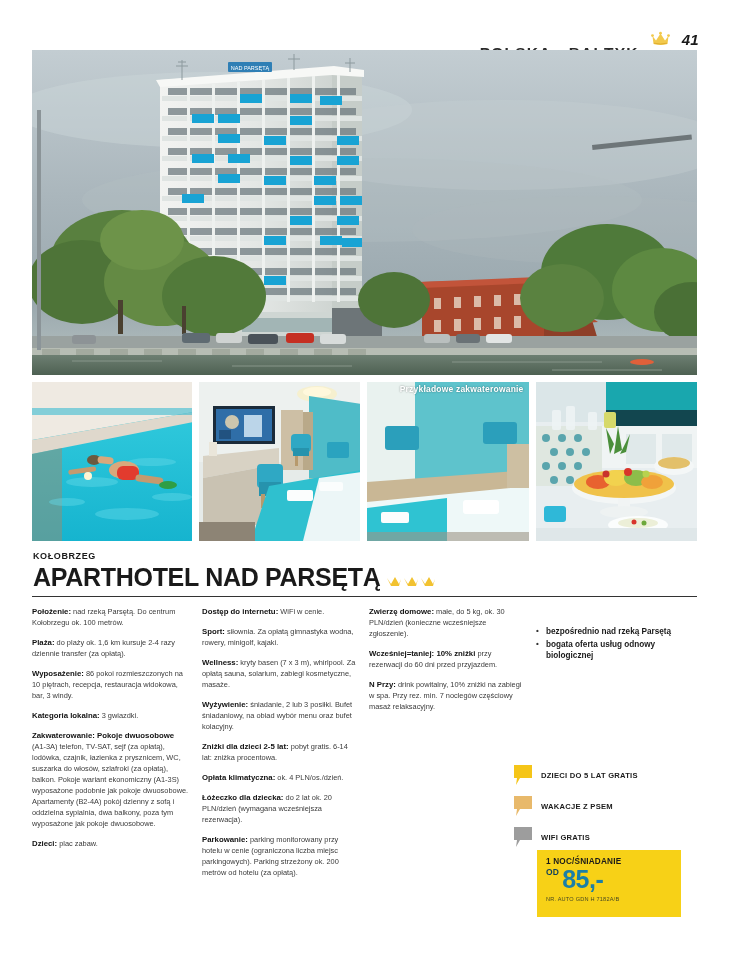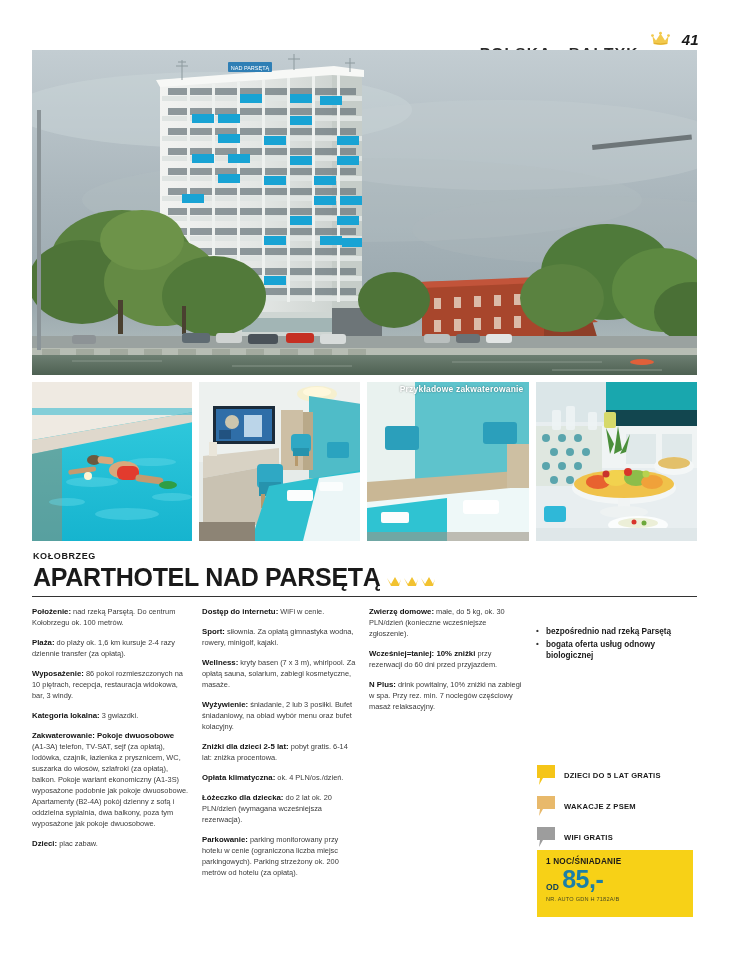--- a/index.html
+++ b/index.html
@@ -97,44 +97,44 @@
     font-size: 8.2px; line-height: 11.5px; font-weight: bold; color: #1a1a1a;
     position: relative; padding-left: 10px; margin-bottom: 1px;
   }
   .bullets li::before {
     content: "•"; position: absolute; left: 0; top: -1px;
     font-size: 8px; color: #333;
   }
 
   
   .badges {
-    position: absolute; left: 537px; top: 765px;
+    position: absolute; left: 514px; top: 765px;
     width: 165px;
   }
   .badge-row {
     display: flex; align-items: center; gap: 9px; margin-bottom: 11px;
   }
   .badge-icon { width: 18px; height: 20px; flex: 0 0 18px; }
   .badge-icon svg { display:block; }
   .badge-label {
     font-size: 7.6px; font-weight: bold; letter-spacing: .25px; color: #1a1a1a;
   }
 
   
   .price-box {
     position: absolute; left: 537px; top: 850px;
-    width: 156px; height: 67px;
+    width: 144px; height: 67px;
     background: #f7d117;
     padding: 7px 9px 5px 9px;
   }
   .price-head {
     font-size: 8.2px; font-weight: bold; color: #1a1a1a; letter-spacing: .2px;
   }
   .price-main {
-    display: flex; align-items: flex-end; gap: 3px; margin-top: 1px;
+    display: flex; align-items: flex-start; gap: 3px; margin-top: 1px;
   }
   .price-od {
     font-size: 8.5px; font-weight: bold; color: #0f3f5c; letter-spacing: .2px;
   }
   .price-amount {
     font-size: 25px; font-weight: bold; color: #1b7fa8; letter-spacing: -.5px;
     line-height: 1;
   }
   .price-code {
     font-size: 5.6px; color: #4a4a22; letter-spacing: .2px; margin-top: 4px;
@@ -573,21 +573,21 @@
       <p class="para"><b>Wyżywienie:</b><span> śniadanie, 2 lub 3 posiłki. Bufet śniadaniowy, na obiad wybór menu oraz bufet kolacyjny.</span></p>
       <p class="para"><b>Zniżki dla dzieci 2-5 lat:</b><span> pobyt gratis. 6-14 lat: zniżka procentowa.</span></p>
       <p class="para"><b>Opłata klimatyczna:</b><span> ok. 4 PLN/os./dzień.</span></p>
       <p class="para"><b>Łóżeczko dla dziecka:</b><span> do 2 lat ok. 20 PLN/dzień (wymagana wcześniejsza rezerwacja).</span></p>
       <p class="para"><b>Parkowanie:</b><span> parking monitorowany przy hotelu w cenie (ograniczona liczba miejsc parkingowych). Parking strzeżony ok. 200 metrów od hotelu (za opłatą).</span></p>
     </div>
 
     <div class="col col3">
       <p class="para"><b>Zwierzę domowe:</b><span> małe, do 5 kg, ok. 30 PLN/dzień (konieczne wcześniejsze zgłoszenie).</span></p>
       <p class="para"><b>Wcześniej=taniej: 10% zniżki</b><span> przy rezerwacji do 60 dni przed przyjazdem.</span></p>
-      <p class="para"><b>N Plus:</b><span> drink powitalny, 10% zniżki na zabiegi w spa. Przy rez. min. 7 noclegów częściowy masaż relaksacyjny.</span></p>
+      <p class="para"><b>N Przy:</b><span> drink powitalny, 10% zniżki na zabiegi w spa. Przy rez. min. 7 noclegów częściowy masaż relaksacyjny.</span></p>
     </div>
 
     <div class="col col4">
       <ul class="bullets">
         <li>bezpośrednio nad rzeką Parsętą</li>
         <li>bogata oferta usług odnowy biologicznej</li>
       </ul>
     </div>
   </div>
 

